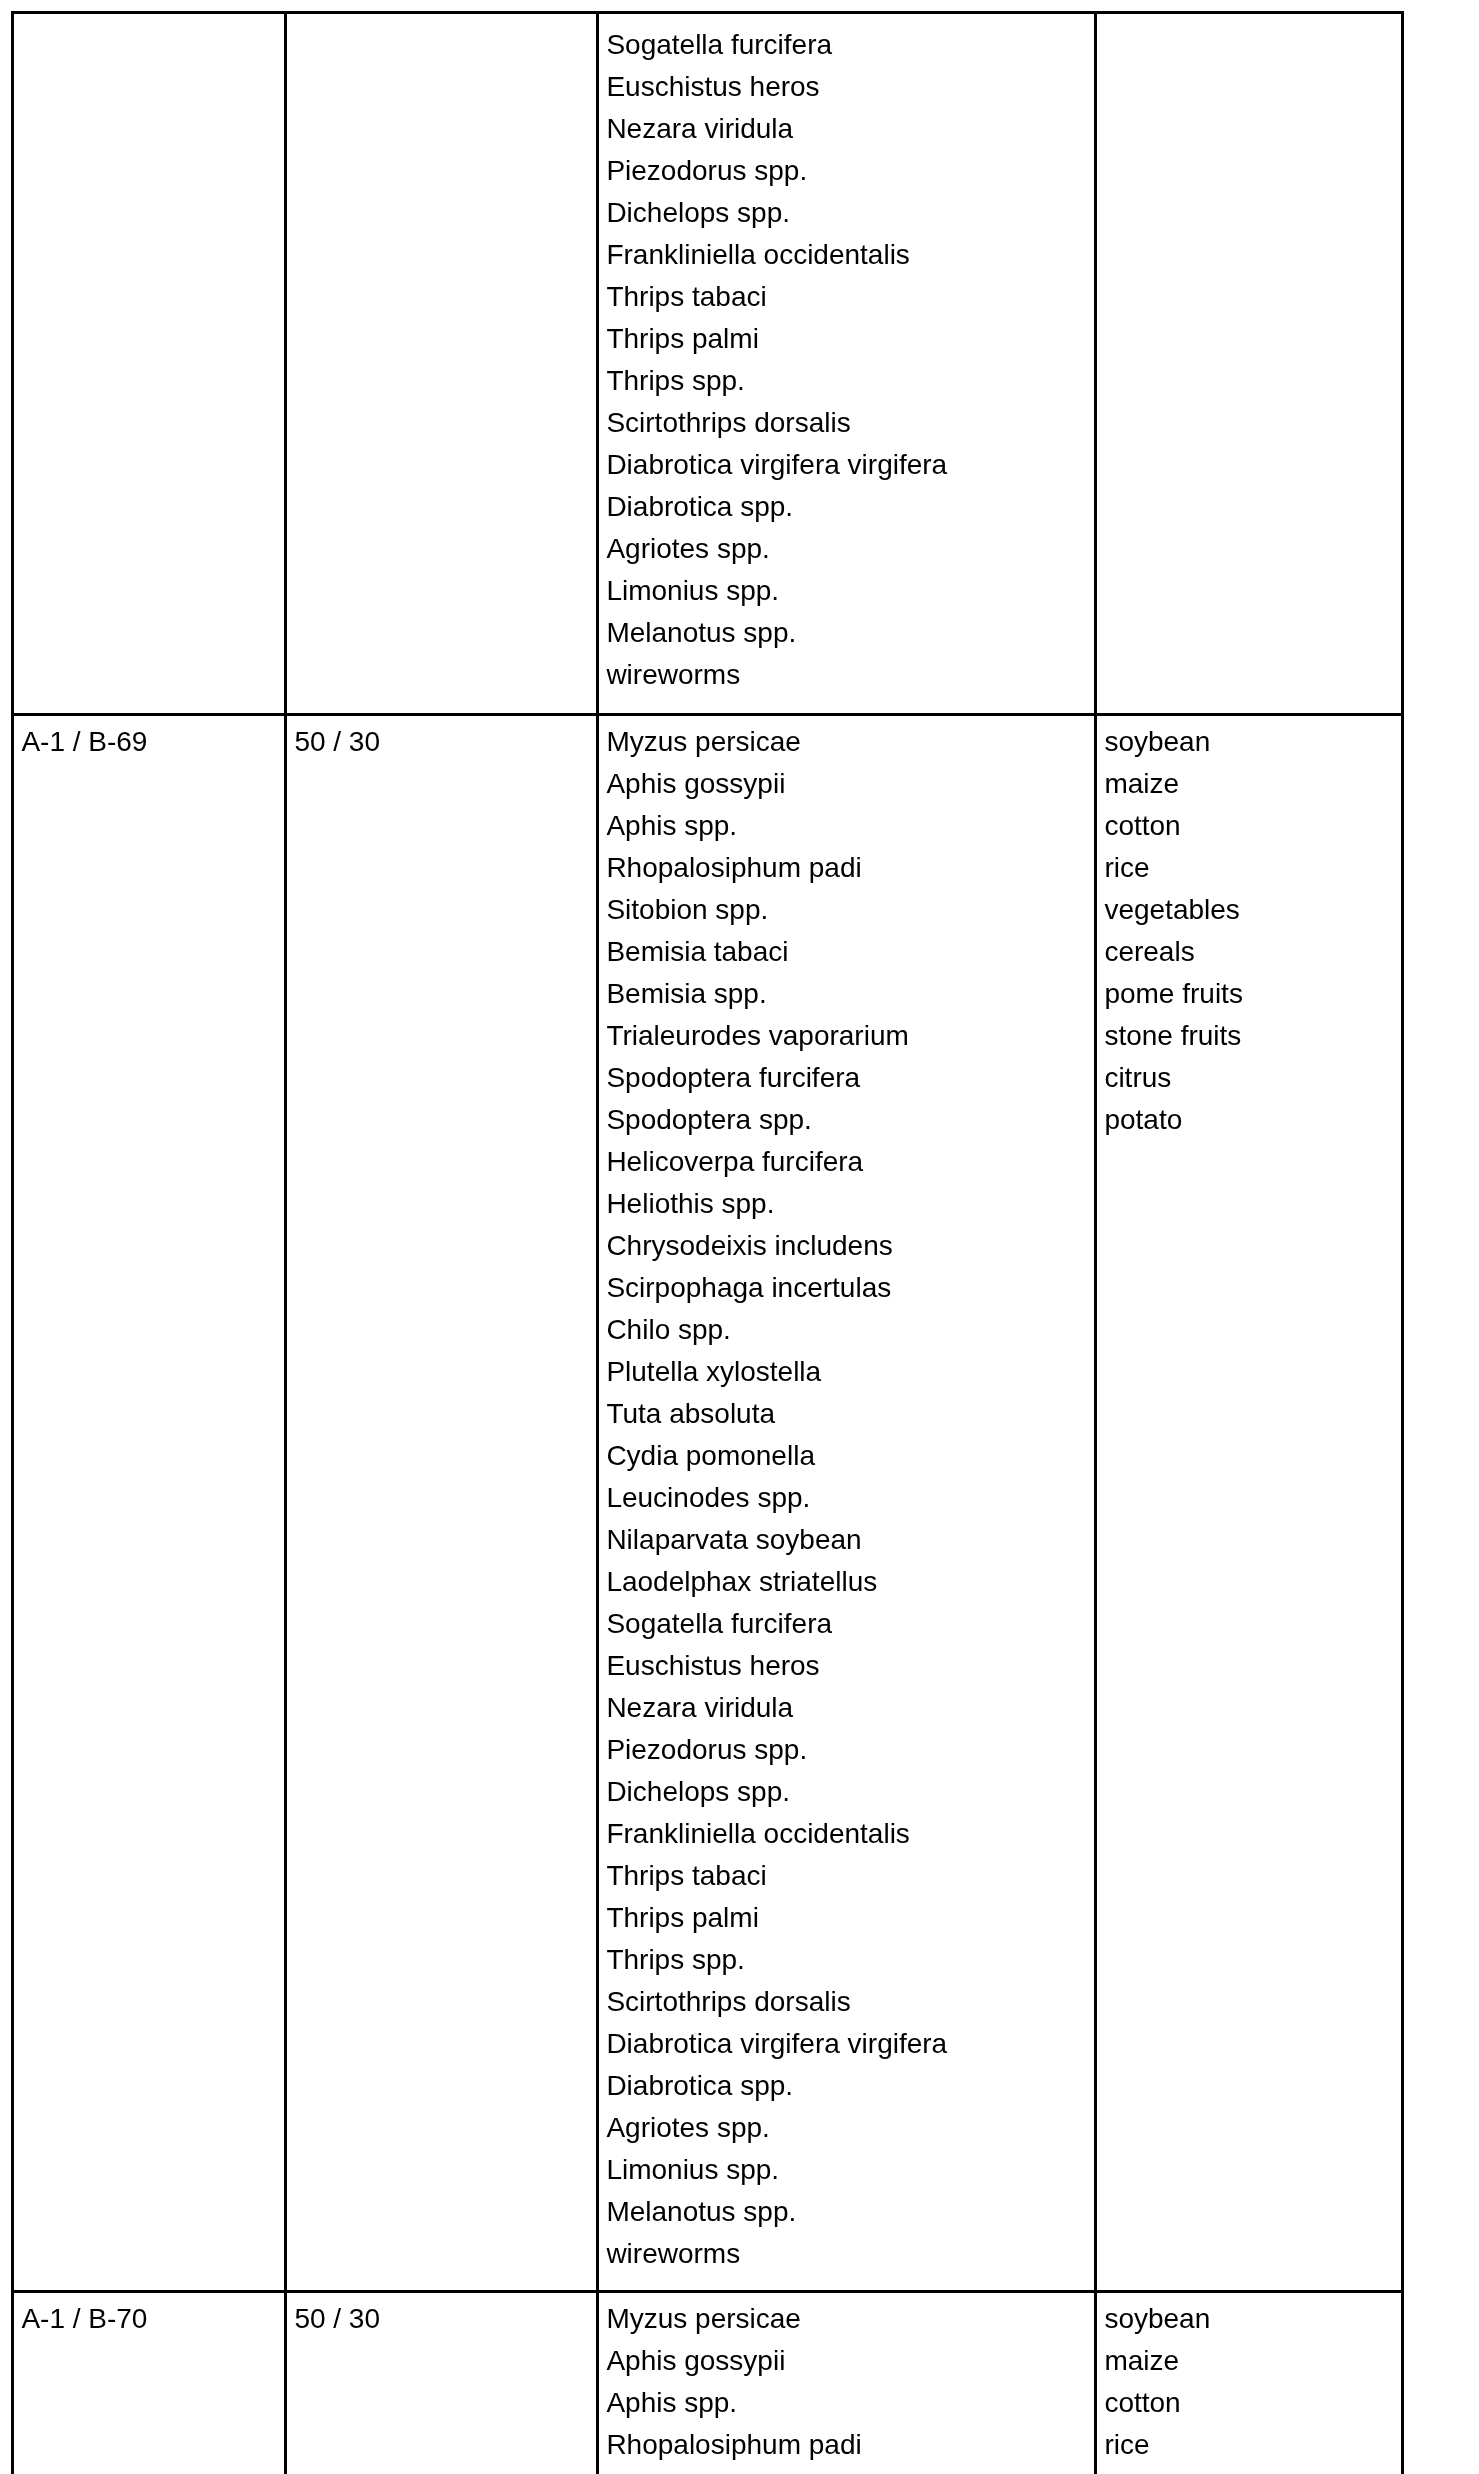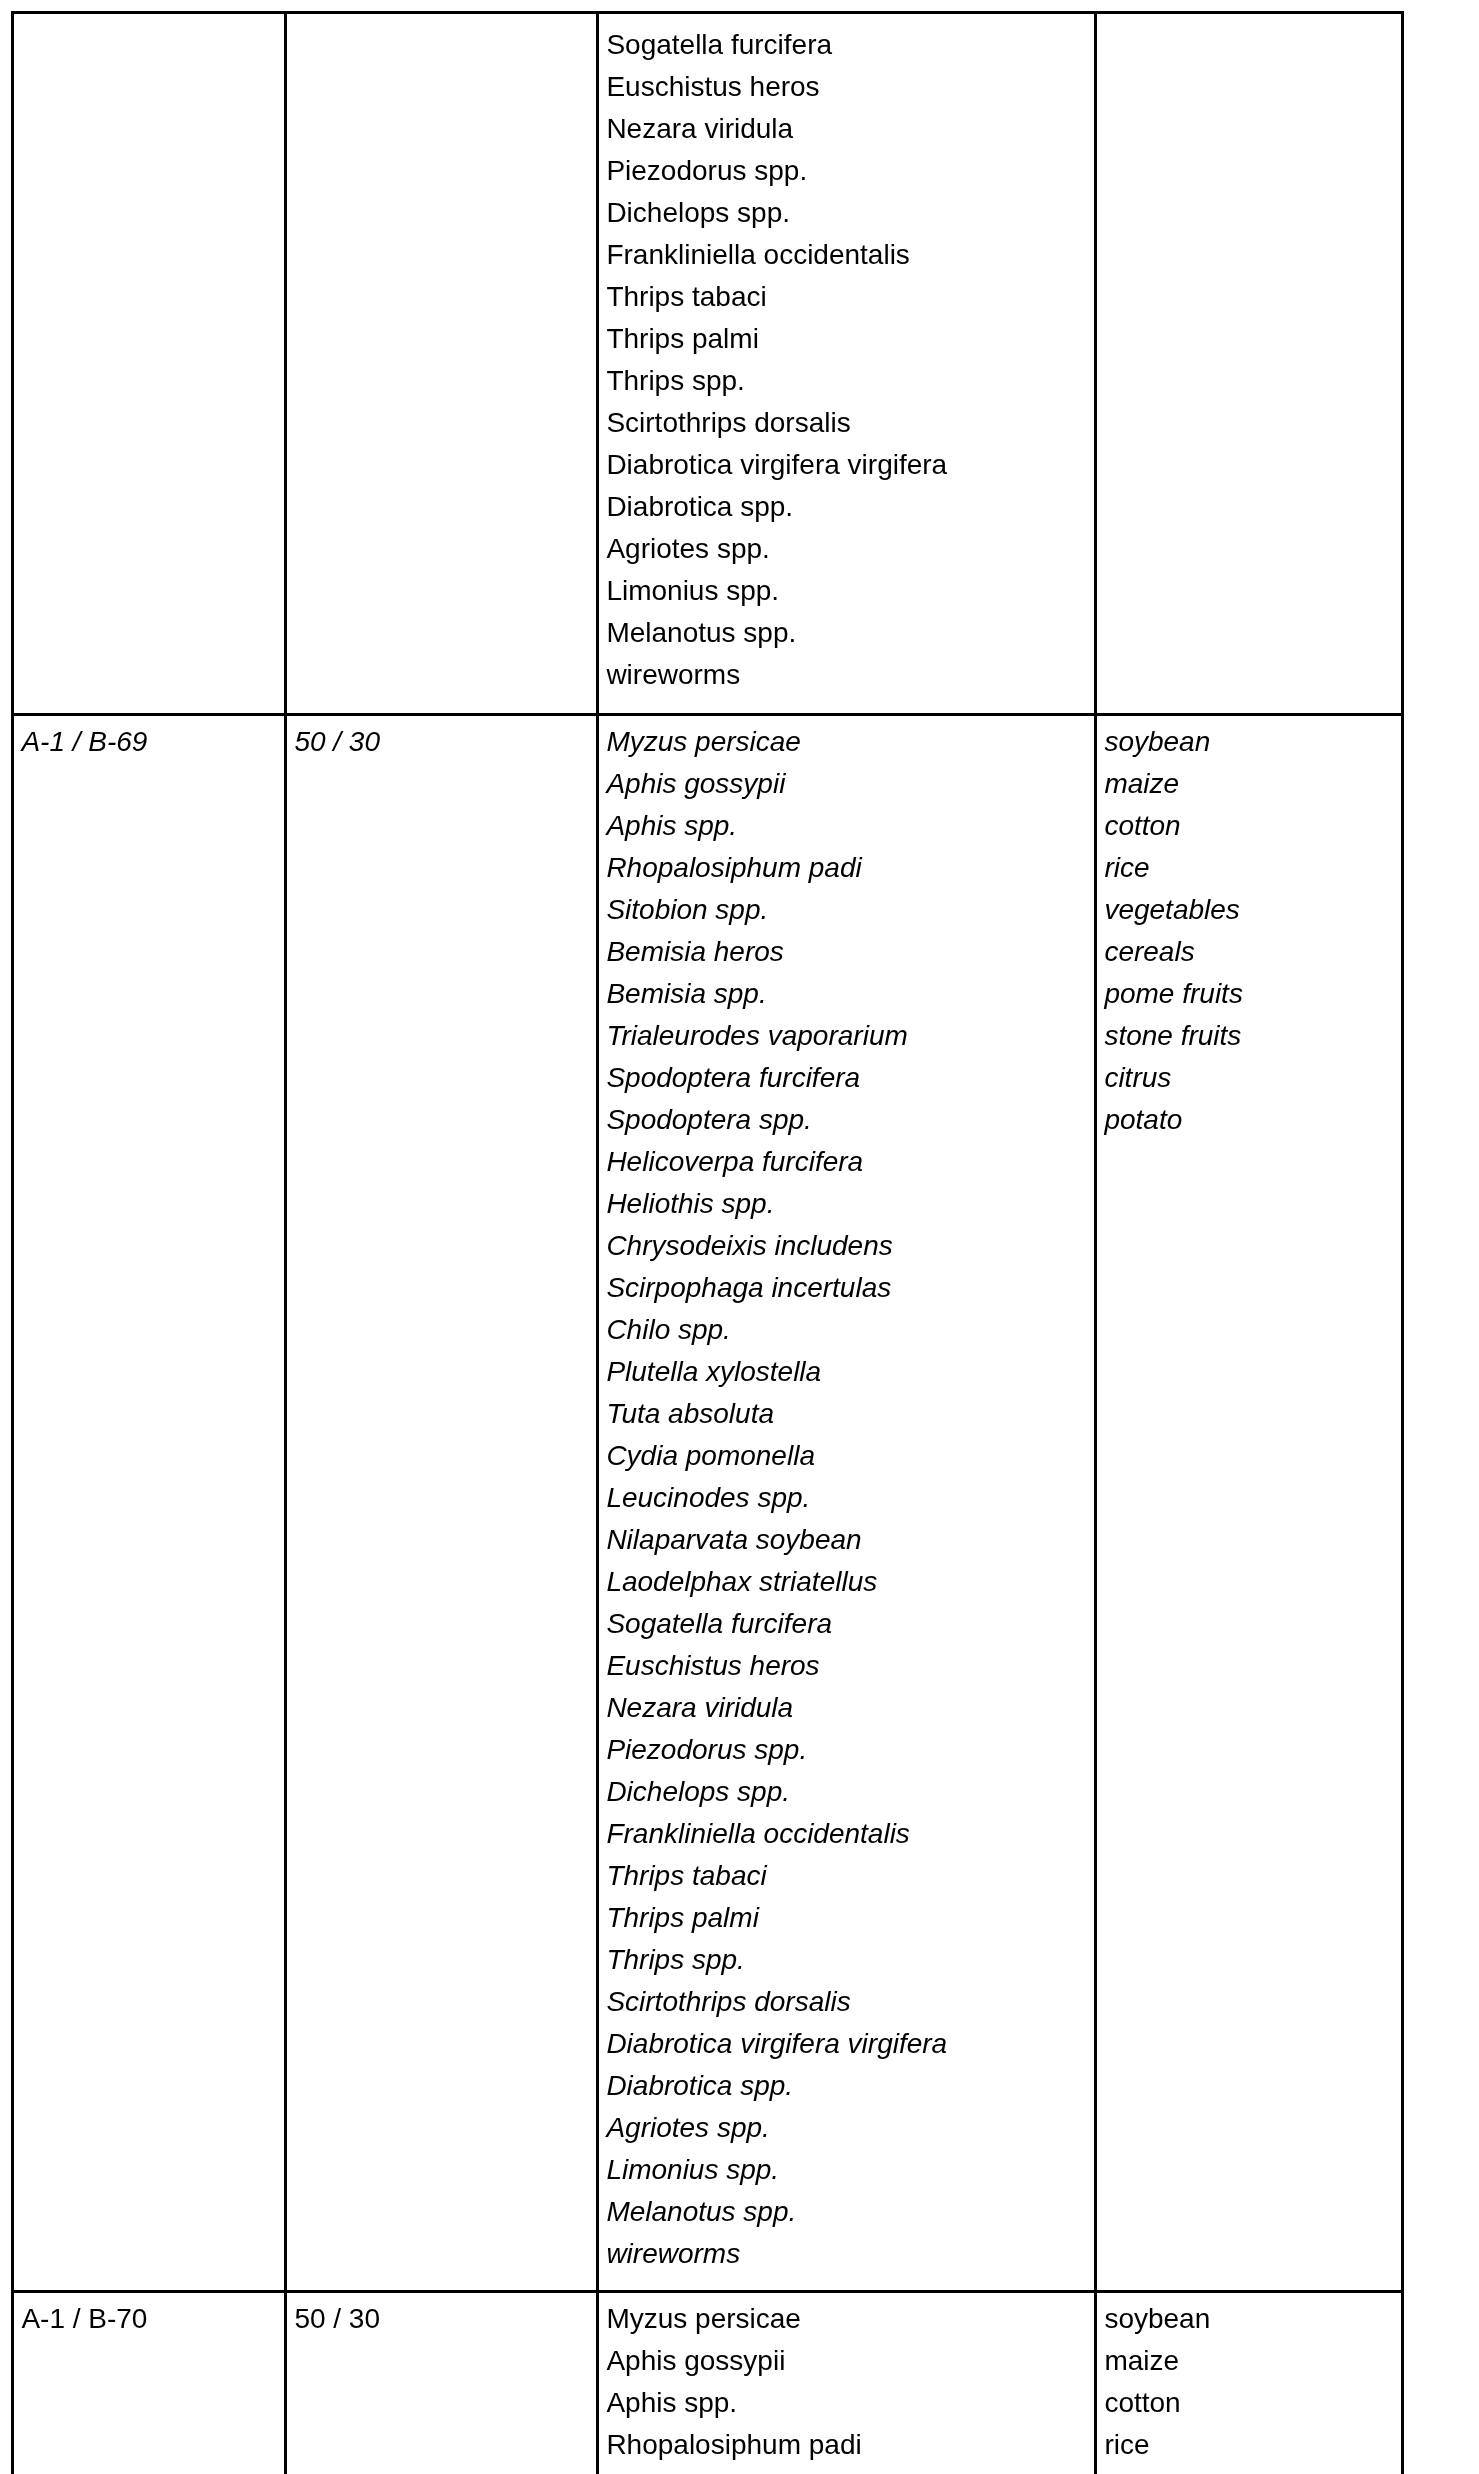--- a/index.html
+++ b/index.html
@@ -15,21 +15,21 @@
     vertical-align: top;
     padding: 3.5px 7.9px 5.2px 7.9px;
     white-space: nowrap;
   }
   .c1 { width: 273px; }
   .c2 { width: 312px; }
   .c3 { width: 498px; }
   .c4 { width: 307px; }
   .line { display: block; height: 42px; }
   .r1 td { height: 684px; padding-top: 10.5px; }
-  .r2 td { height: 1563px; padding-top: 5.2px; font-style: italic; }
+  .r2 td { height: 1563px; padding-top: 5.2px; }
   .r3 td { height: 180px; padding-top: 5.2px; }
 </style>
 </head>
 <body>
 
 <table class="tbl">
   <colgroup>
     <col class="c1">
       <col class="c2">
       <col class="c3">
@@ -69,21 +69,21 @@
         </td>
         <td>
           <span class="line">50 / 30</span>
         </td>
         <td>
           <span class="line">Myzus persicae</span>
           <span class="line">Aphis gossypii</span>
           <span class="line">Aphis spp.</span>
           <span class="line">Rhopalosiphum padi</span>
           <span class="line">Sitobion spp.</span>
-          <span class="line">Bemisia heros</span>
+          <span class="line">Bemisia tabaci</span>
           <span class="line">Bemisia spp.</span>
           <span class="line">Trialeurodes vaporarium</span>
           <span class="line">Spodoptera furcifera</span>
           <span class="line">Spodoptera spp.</span>
           <span class="line">Helicoverpa furcifera</span>
           <span class="line">Heliothis spp.</span>
           <span class="line">Chrysodeixis includens</span>
           <span class="line">Scirpophaga incertulas</span>
           <span class="line">Chilo spp.</span>
           <span class="line">Plutella xylostella</span>

